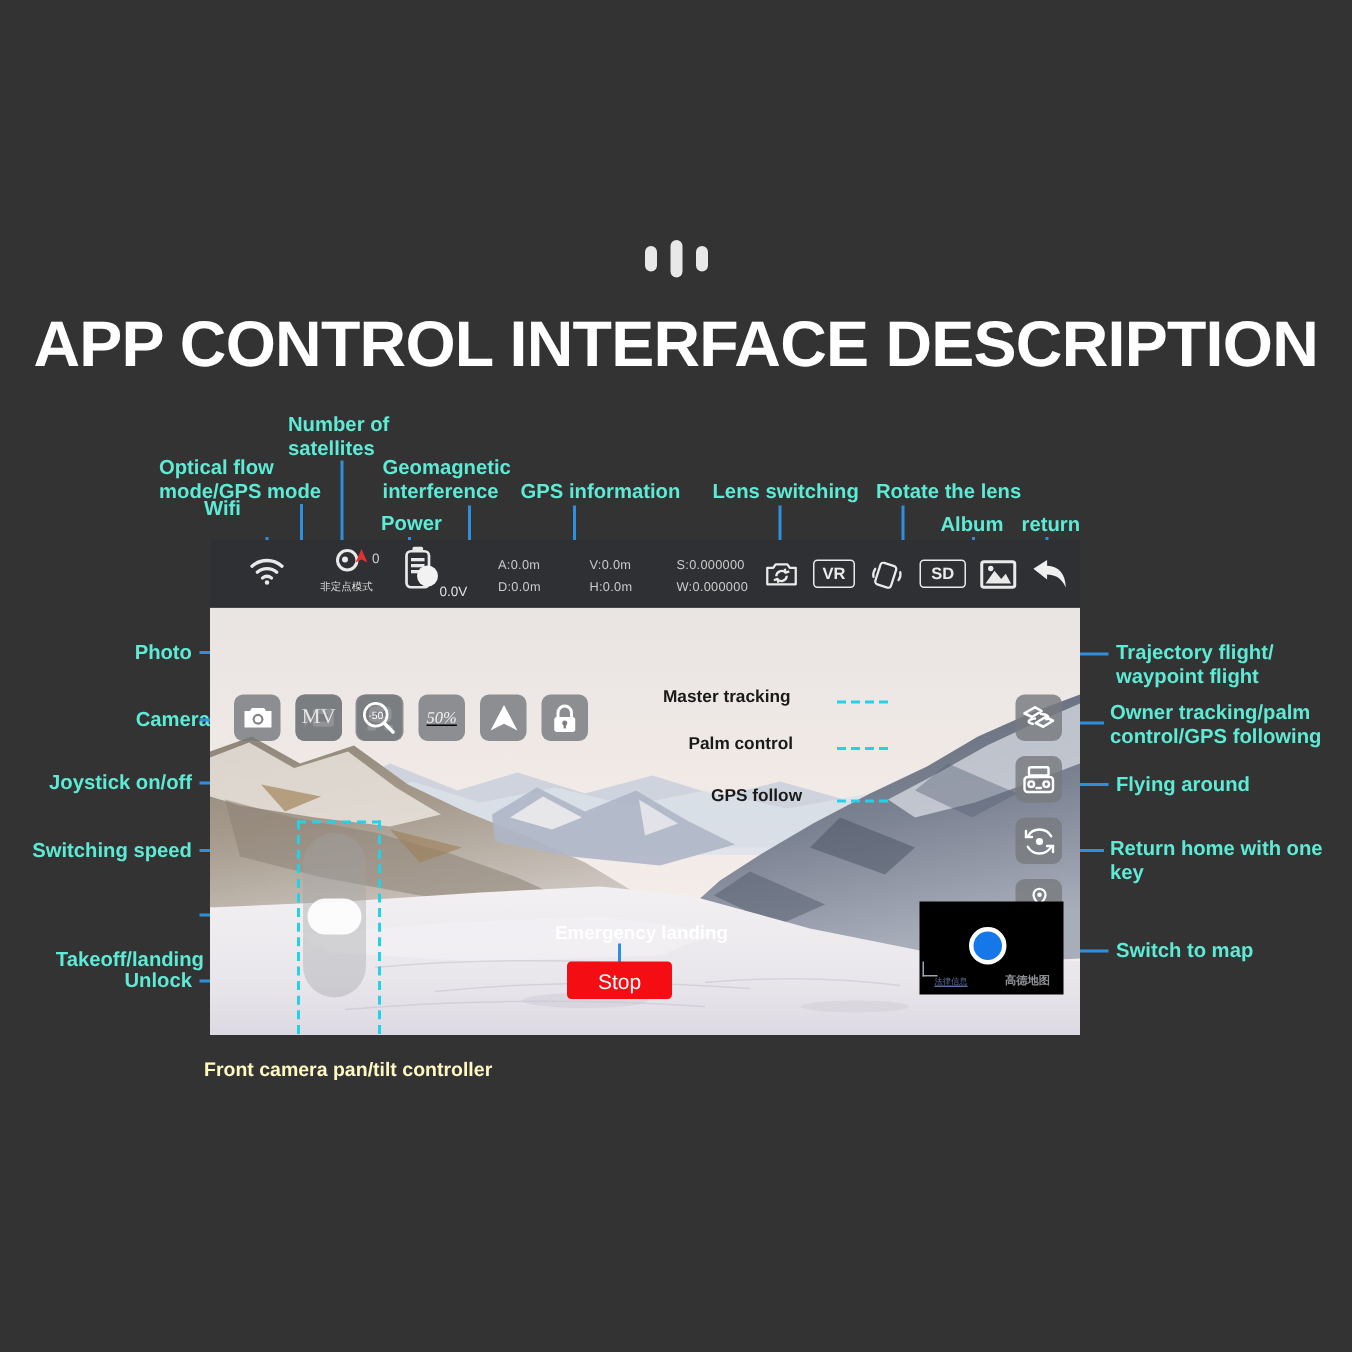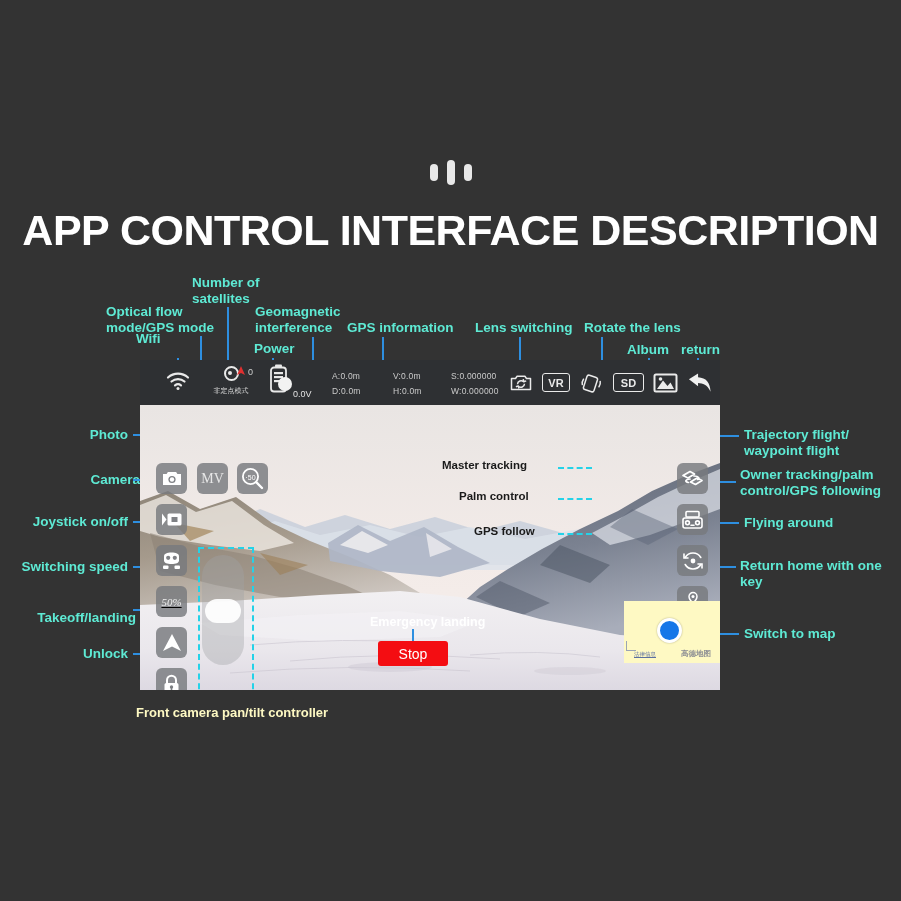--- a/index.html
+++ b/index.html
@@ -56,21 +56,21 @@
   .sbbtn{width:25px;height:22px;display:flex;align-items:center;justify-content:center;color:#eaeaea;}
   .boxed{border:1.6px solid #eaeaea;border-radius:3px;font-size:11px;font-weight:bold;letter-spacing:0px;width:26px;height:17px;}
 
   
   #feed{
     position:absolute;left:0;top:45px;width:580px;height:285px;
     overflow:hidden;
   }
 
   
-  #leftcol{position:absolute;left:16px;top:58px;display:flex;flex-direction:column;gap:10px;z-index:6;text-decoration:underline;}
+  #leftcol{position:absolute;left:16px;top:58px;display:flex;flex-direction:row;gap:10px;z-index:6;text-decoration:underline;}
   .appbtn{
     width:31px;height:31px;border-radius:6px;background:rgba(120,122,126,0.82);
     display:flex;align-items:center;justify-content:center;color:#ffffff;
   }
   .appbtn.small-text{font-size:11px;font-style:italic;font-family:"Liberation Serif",serif;color:#f0f0f0;}
 
   #mvbtn{position:absolute;left:57px;top:58px;width:31px;height:31px;border-radius:6px;
     background:rgba(120,122,126,0.82);display:flex;align-items:center;justify-content:center;
     font-family:"Liberation Serif",serif;font-size:14px;color:#e6e6e6;z-index:6;}
   #zoombtn{position:absolute;left:97px;top:58px;width:31px;height:31px;border-radius:6px;
@@ -83,21 +83,21 @@
   #pantilt{position:absolute;left:62px;top:150px;width:42px;height:110px;border-radius:21px;
      background:rgba(160,162,166,0.38);z-index:5;}
   #pantilt .knob{position:absolute;left:3px;top:44px;width:36px;height:24px;border-radius:12px;background:rgba(255,255,255,0.92);}
   #pantilt-dash{position:absolute;left:58px;top:142px;width:52px;height:148px;border:2px dashed #24d2e8;z-index:7;}
 
   
   #stopbtn{position:absolute;left:238px;top:236px;width:70px;height:25px;background:#f40d12;border-radius:3px;
     display:flex;align-items:center;justify-content:center;color:#ffffff;font-size:14px;z-index:6;}
 
   
-  #mapw{position:absolute;right:0px;top:196px;width:96px;height:62px;background:#fef9c3;z-index:6;overflow:hidden;}
+  #mapw{position:absolute;right:11px;top:196px;width:96px;height:62px;background:#000000;z-index:6;overflow:hidden;}
   #mapw .bluedot{position:absolute;left:33px;top:17px;width:19px;height:19px;border-radius:50%;background:#1677e8;border:3px solid #ffffff;box-shadow:0 0 2px rgba(0,0,0,.3);}
   #mapw .legal{position:absolute;left:10px;bottom:5px;font-size:5.5px;color:#5b6fa0;text-decoration:underline;}
   #mapw .brand{position:absolute;right:9px;bottom:4px;font-size:7.5px;color:#8d8f94;font-weight:bold;}
   #mapw .corner{position:absolute;left:2px;bottom:12px;width:9px;height:9px;border:1px solid #9aa4b4;border-right:none;border-top:none;}
 
   
   .feedlabel{position:absolute;color:#1a1a1a;font-size:11.5px;font-weight:bold;white-space:nowrap;z-index:6;}
   .cdash{position:absolute;height:0;border-top:2px dashed #24d2e8;z-index:6;}
 
   #emlabel{position:absolute;left:230px;top:210px;color:#ffffff;font-size:12.5px;font-weight:bold;white-space:nowrap;z-index:6;}
@@ -151,21 +151,21 @@
 <div class="lead v" style="left:382px;top:337px;height:35px;"></div>
 <div class="lead v" style="left:519px;top:337px;height:35px;"></div>
 <div class="lead v" style="left:601px;top:337px;height:35px;"></div>
 <div class="lead v" style="left:648px;top:358px;height:14px;"></div>
 <div class="lead v" style="left:697px;top:358px;height:14px;"></div>
 
 <div class="ann r" style="left:0px;top:427px;width:128px;">Photo</div>
 <div class="ann r" style="left:0px;top:472px;width:128px;padding-left:12px;">Camera</div>
 <div class="ann r" style="left:0px;top:514px;width:128px;">Joystick on/off</div>
 <div class="ann r" style="left:0px;top:559px;width:128px;">Switching speed</div>
-<div class="ann r" style="left:0px;top:610px;width:136px;">Takeoff/landing</div>
+<div class="ann r" style="left:0px;top:632px;width:136px;">Takeoff/landing</div>
 <div class="ann r" style="left:0px;top:646px;width:128px;">Unlock</div>
 
 <div class="lead h" style="left:133px;top:434px;width:23px;"></div>
 <div class="lead h" style="left:133px;top:479px;width:23px;"></div>
 <div class="lead h" style="left:133px;top:521px;width:23px;"></div>
 <div class="lead h" style="left:133px;top:566px;width:23px;"></div>
 <div class="lead h" style="left:133px;top:609px;width:23px;"></div>
 <div class="lead h" style="left:133px;top:653px;width:23px;"></div>
 
 <div class="ann" style="left:744px;top:427px;">

